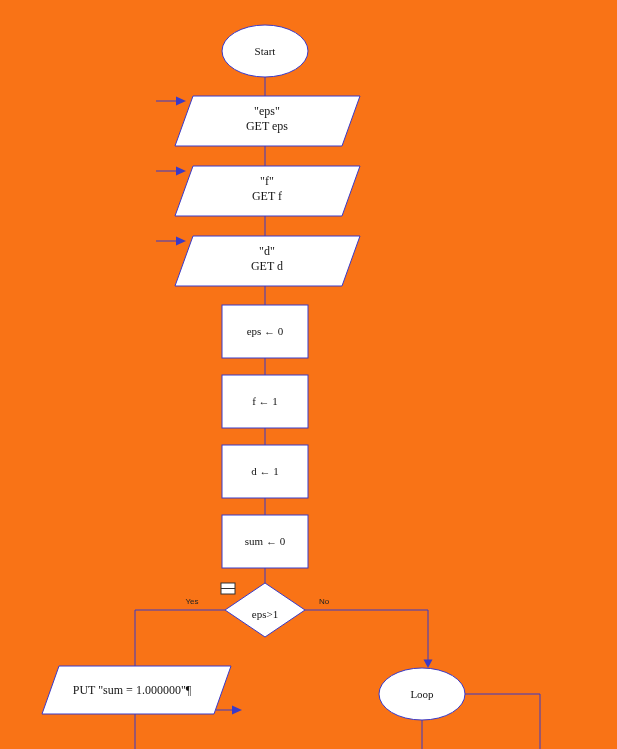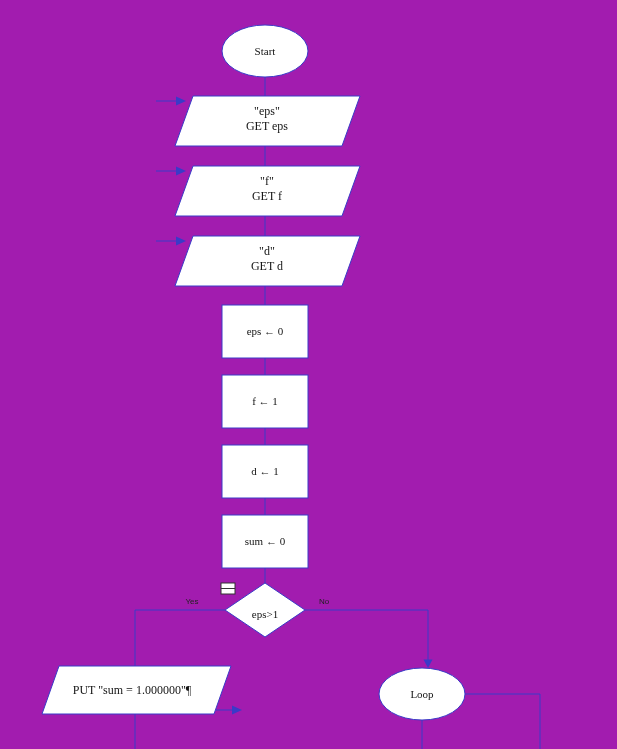--- a/index.html
+++ b/index.html
@@ -1,19 +1,19 @@
 <!DOCTYPE html>
 <html><head>
 <meta charset="utf-8">
 <style>
   html,body{margin:0;padding:0;background:#ffffff;}
   .stage{
     position:relative;
     width:617px;height:749px;
-    background:#a21caf;
+    background:#f97316;
     overflow:hidden;
     font-family:"Liberation Serif", serif;
   }
   svg{display:block;}
   .shape{fill:#ffffff;stroke:#3a3ac8;stroke-width:1;}
   .line{stroke:#3a3ac8;stroke-width:1;fill:none;}
   .arrowhead{fill:#3a3ac8;stroke:none;}
   .flow-text{
     font-family:"Liberation Serif", serif;
     font-size:12px;

